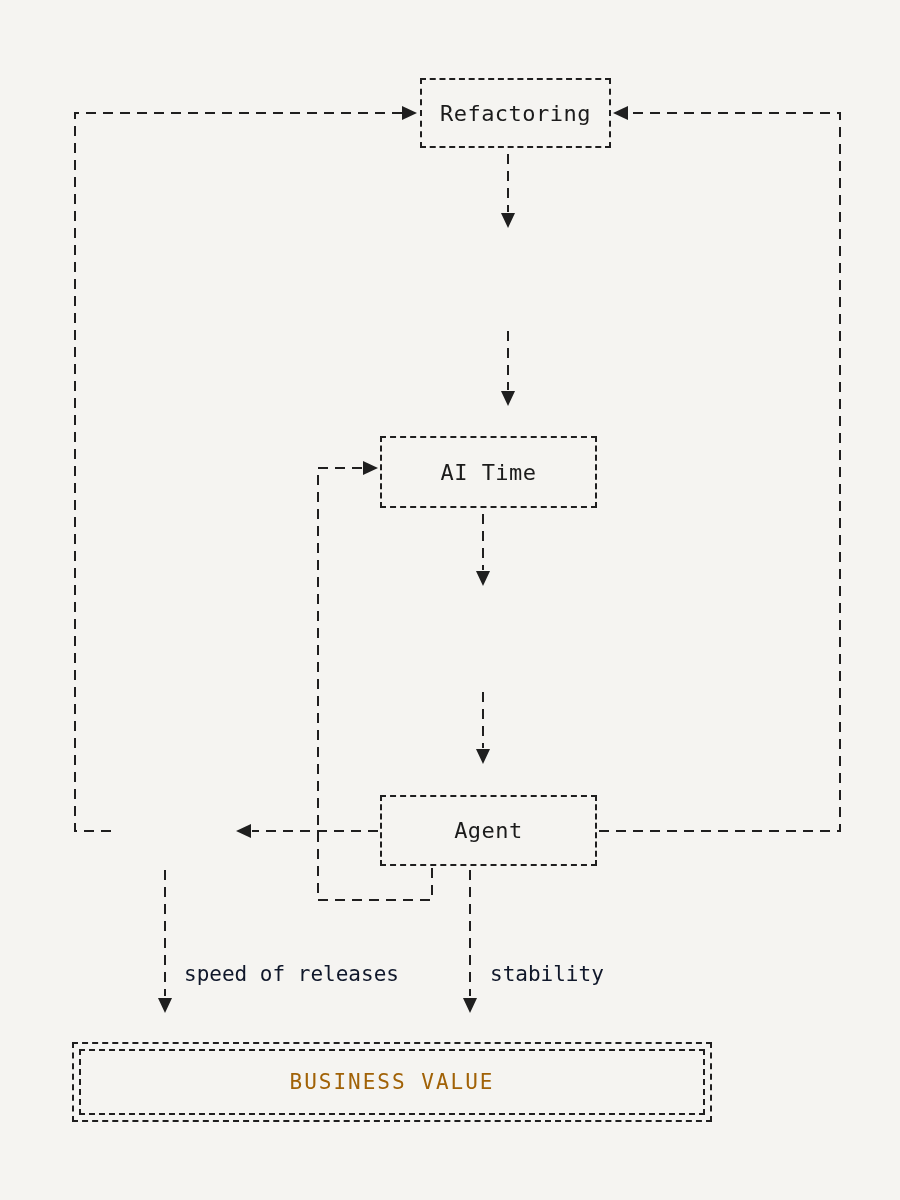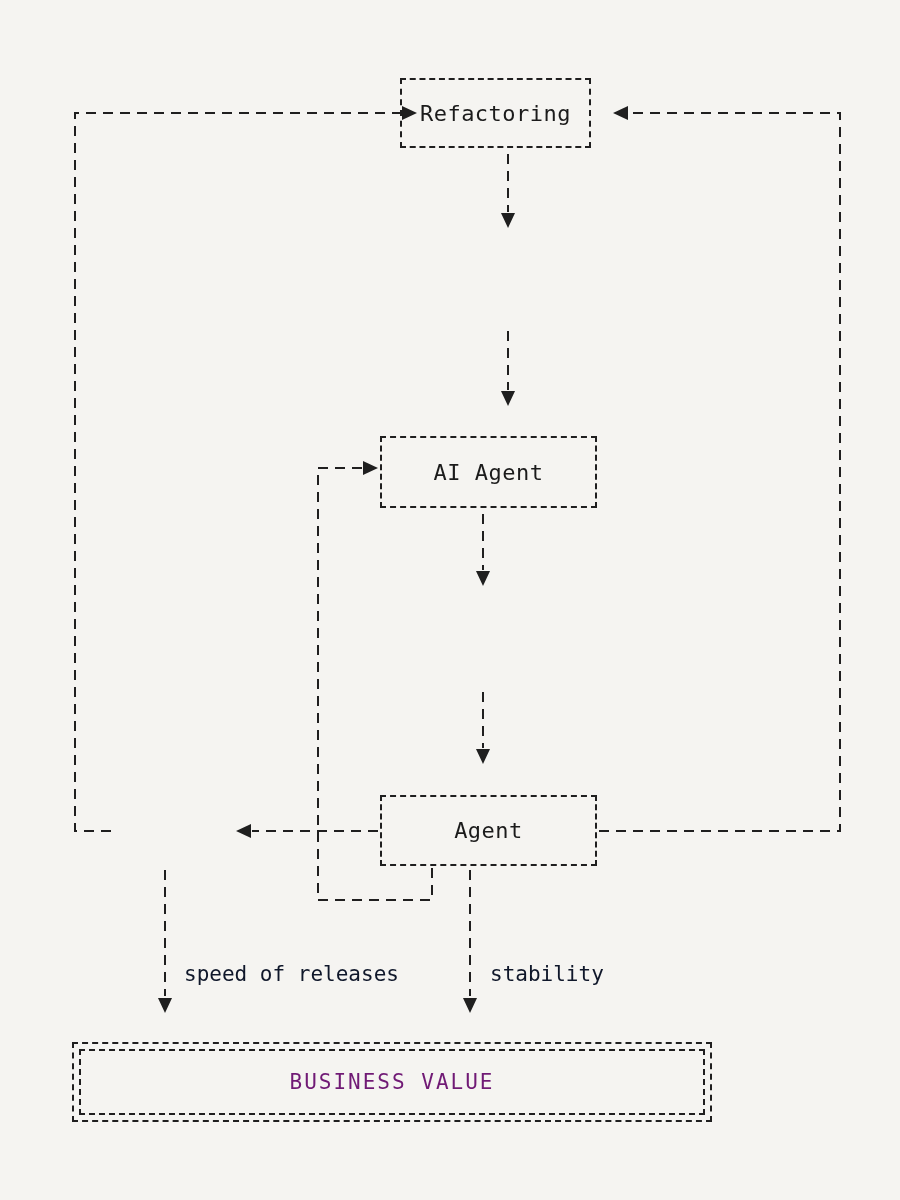--- a/index.html
+++ b/index.html
@@ -61,21 +61,21 @@
     padding: 5px;
   }
   .bv-inner {
     box-sizing: border-box;
     width: 100%;
     height: 100%;
     border: 2px dashed #1f1f1f;
     display: flex;
     align-items: center;
     justify-content: center;
-    color: #701a75;
+    color: #a16207;
     font-size: 21px;
     letter-spacing: 2px;
   }
 </style>
 </head>
 <body>
 
 <div class="canvas">
 
   <svg class="connector-layer" width="900" height="1200" viewBox="0 0 900 1200" xmlns="http://www.w3.org/2000/svg">
@@ -104,27 +104,27 @@
     <path class="edge" d="M432 868 L432 900 L318 900 L318 468 L363 468"></path>
     <polygon class="arrowhead" points="378,468 363,461 363,475"></polygon>
 
     <path class="edge" d="M165 870 L165 996"></path>
     <polygon class="arrowhead" points="165,1013 158,998 172,998"></polygon>
 
     <path class="edge" d="M470 870 L470 996"></path>
     <polygon class="arrowhead" points="470,1013 463,998 477,998"></polygon>
   </svg>
 
-  <div class="node" style="left:400px; top:78px; width:191px; height:70px;">
+  <div class="node" style="left:420px; top:78px; width:191px; height:70px;">
     <span>Refactoring</span>
   </div>
 
 
   <div class="node" style="left:380px; top:436px; width:217px; height:72px;">
-    <span>AI Agent</span>
+    <span>AI Time</span>
   </div>
 
 
   <div class="node" style="left:380px; top:795px; width:217px; height:71px;">
     <span>Agent</span>
   </div>
 
 
   <div class="edge-label" style="left:184px; top:962px;">speed of releases</div>
 

